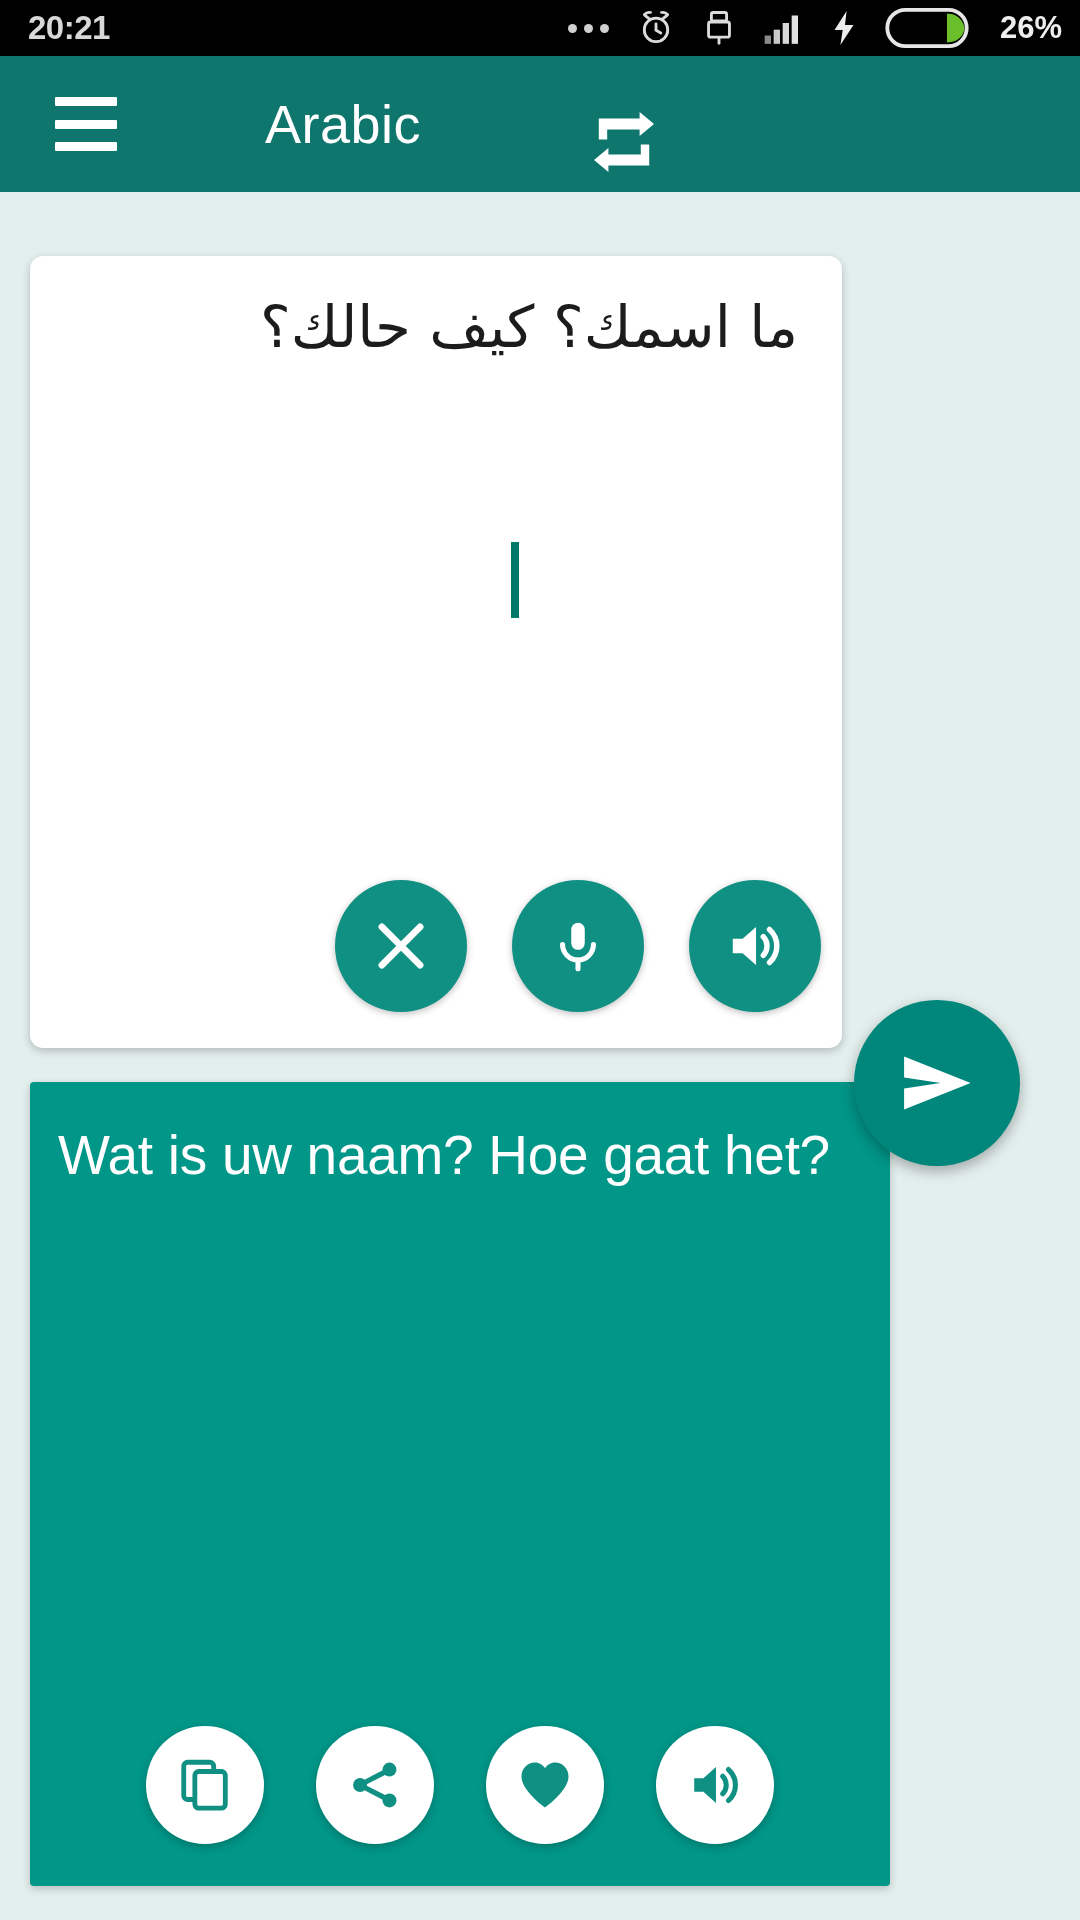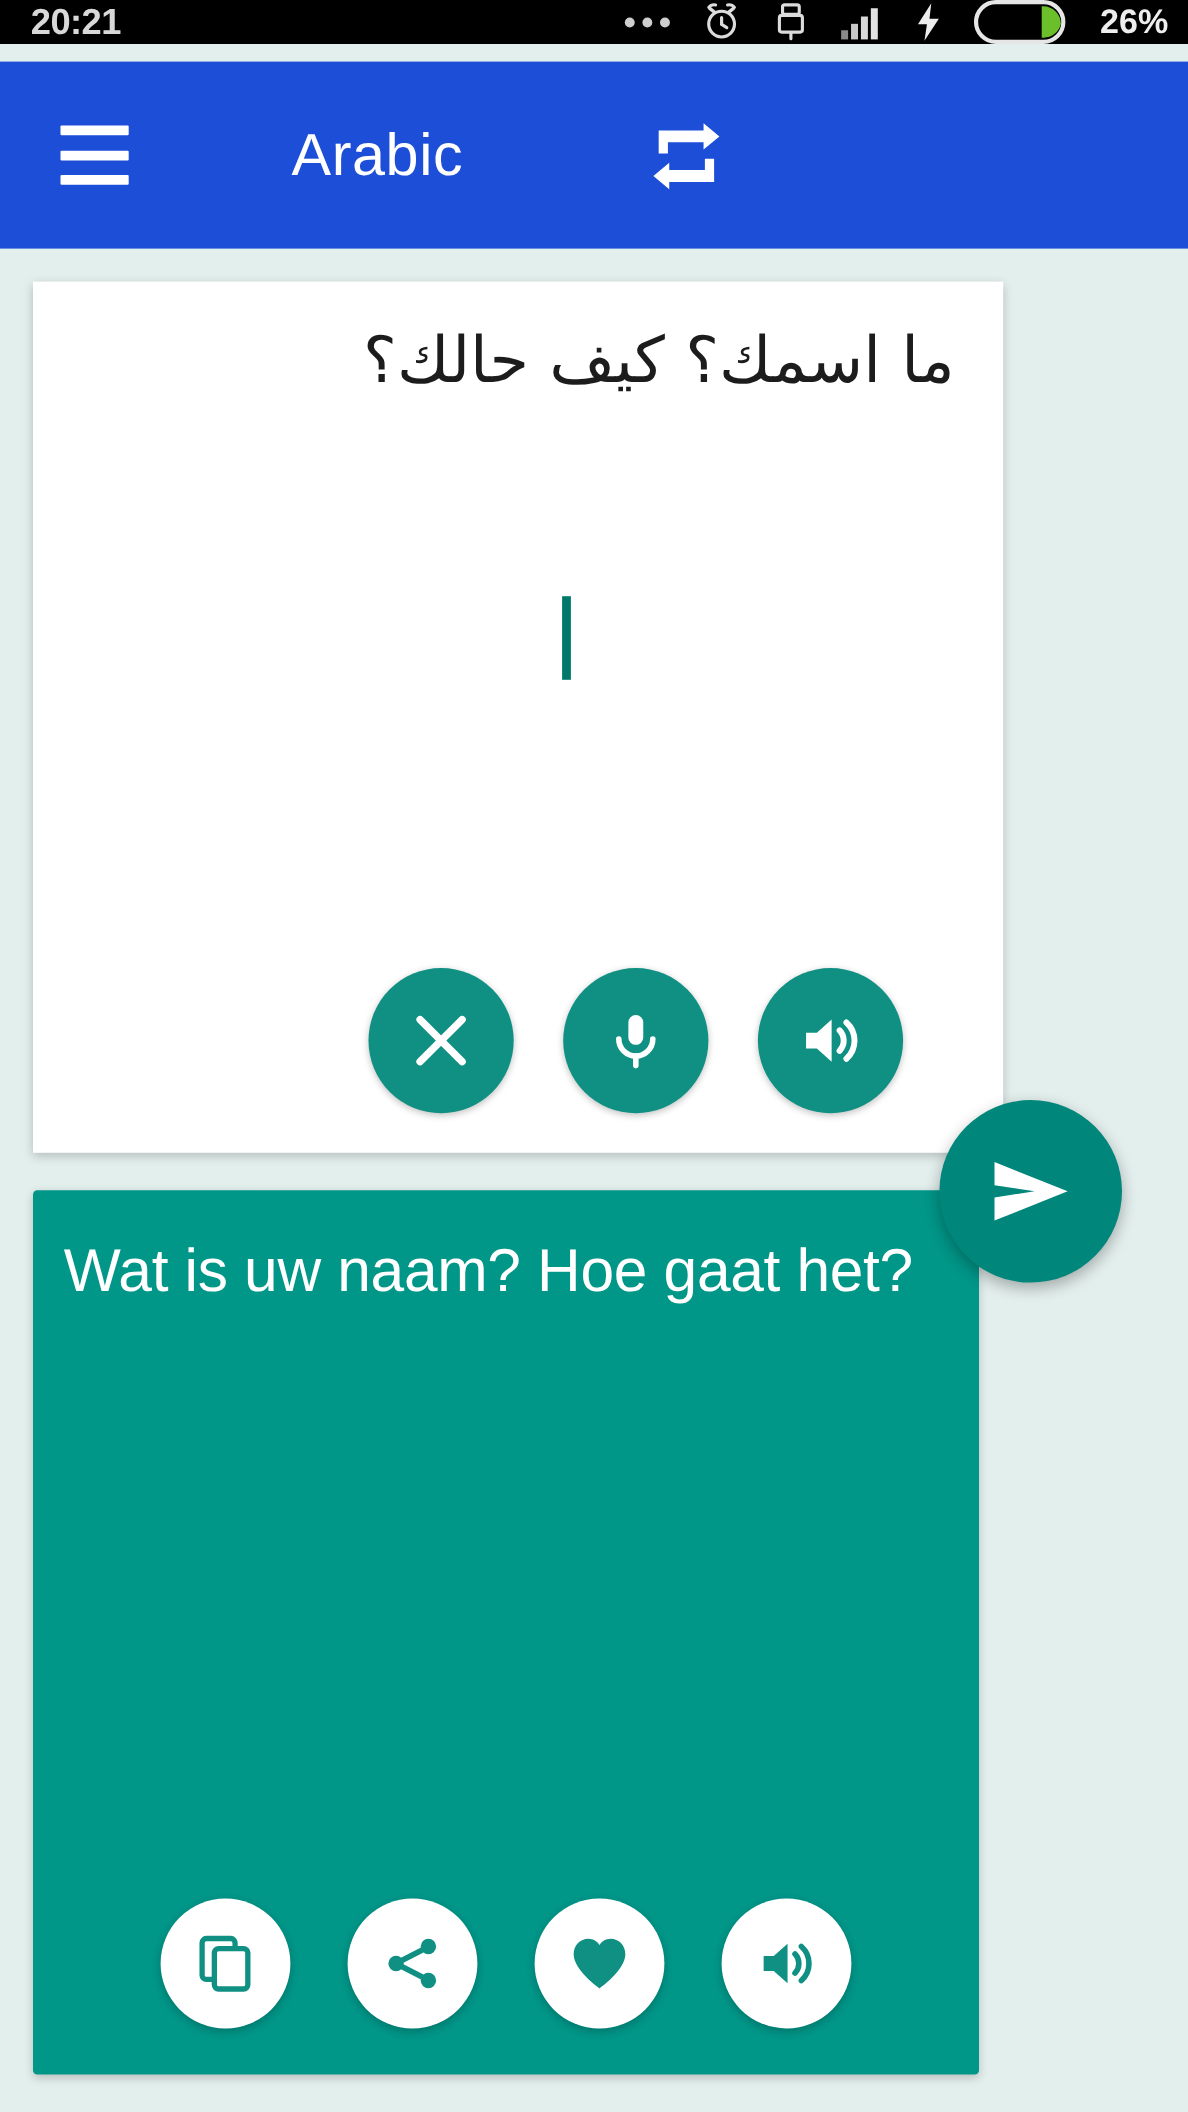--- a/index.html
+++ b/index.html
@@ -18,21 +18,21 @@
     height: 1920px;
     background: #e3efed;
     overflow: hidden;
   }
 
   
   #status-bar {
     position: absolute;
     top: 0; left: 0;
     width: 1080px;
-    height: 40px;
+    height: 56px;
     background: #000000;
     display: flex;
     align-items: center;
     padding: 0 18px 0 28px;
   }
   #status-time {
     color: #d8d8d8;
     font-size: 33px;
     font-weight: bold;
     letter-spacing: -0.5px;
@@ -60,22 +60,22 @@
     border-radius: 50%;
     background: #cfcfcf;
     display: block;
   }
 
   
   #app-bar {
     position: absolute;
     top: 56px; left: 0;
     width: 1080px;
-    height: 170px;
-    background: #1d4ed8;
+    height: 136px;
+    background: #0f766e;
     display: flex;
     align-items: center;
     padding-left: 43px;
   }
   #menu-button {
     position: absolute;
     left: 55px;
     width: 62px;
     height: 54px;
     display: flex;
@@ -104,24 +104,24 @@
     top: 50px;
     width: 72px;
     height: 72px;
   }
 
   
   #source-card {
     position: absolute;
     left: 30px;
     top: 256px;
-    width: 882px;
+    width: 812px;
     height: 792px;
     background: #ffffff;
-    border-radius: 0;
+    border-radius: 13px;
     box-shadow: 0 3px 9px rgba(0,0,0,0.22);
   }
   #source-text {
     position: absolute;
     top: 32px;
     right: 44px;
     left: 60px;
     text-align: right;
     direction: rtl;
     color: #1c1c1c;

